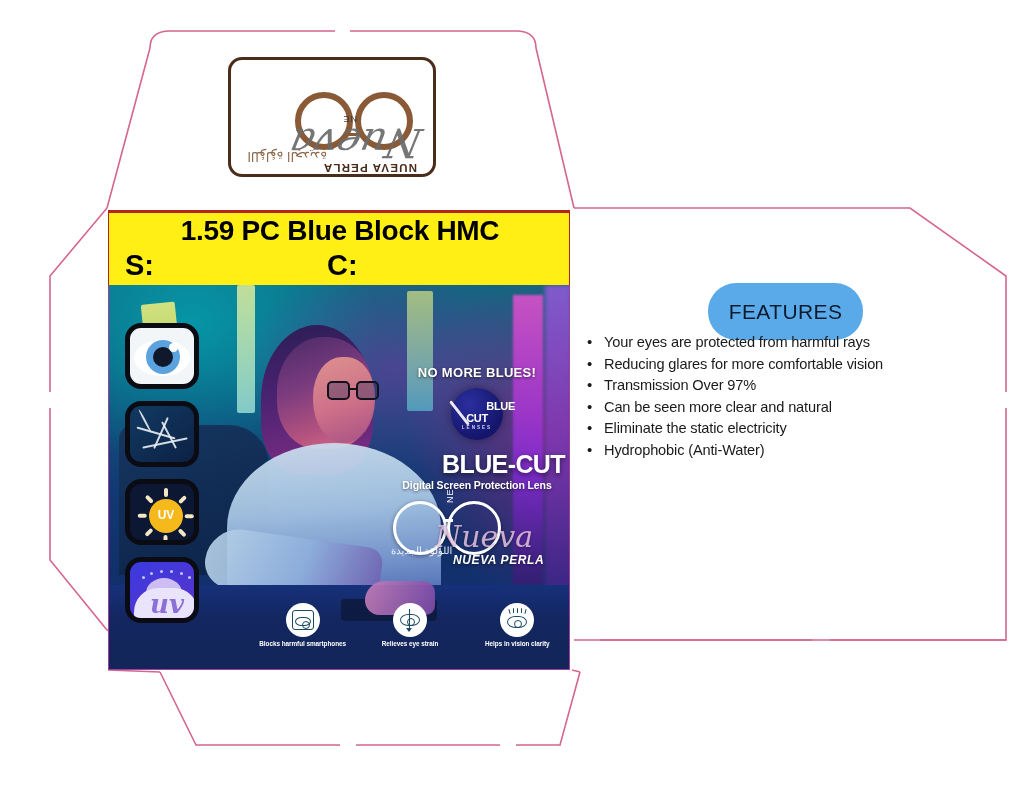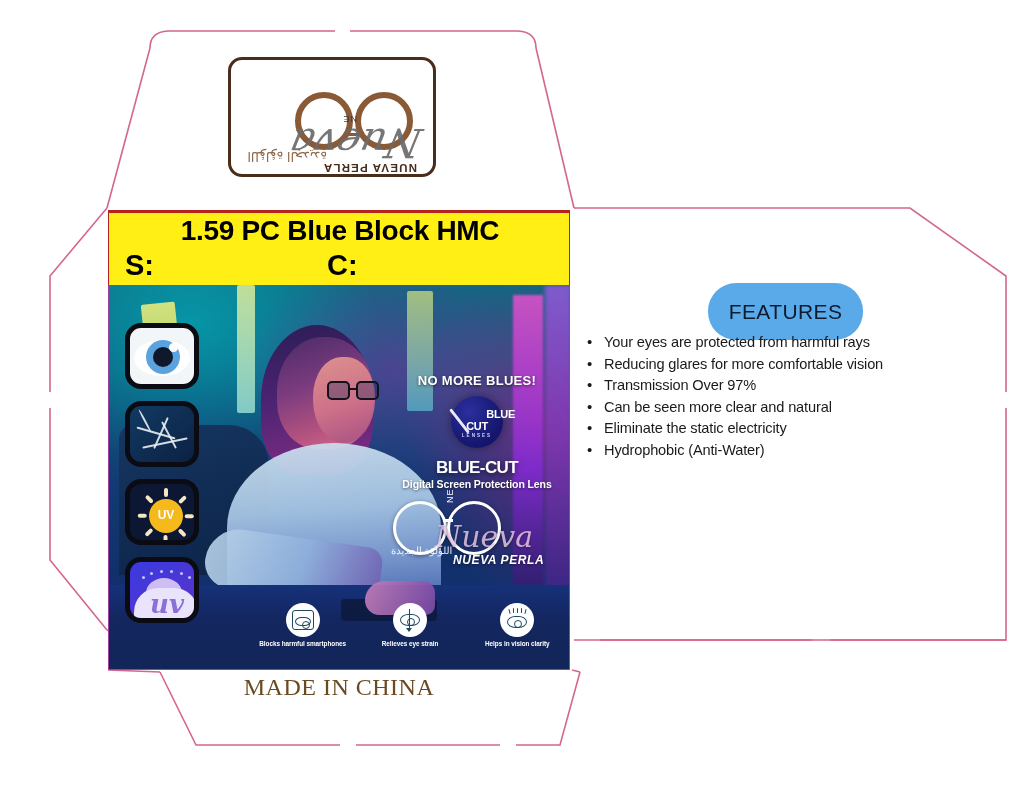--- a/index.html
+++ b/index.html
@@ -296,21 +296,20 @@
   }
 
   
   #promo {
     position: absolute; left: 280px; top: 80px; width: 176px;
     text-align: center; color: #ffffff;
   }
   #promo-tag {
     font-size: 13px; font-weight: bold; letter-spacing: .3px;
     text-shadow: 0 1px 3px rgba(0,0,0,.6);
-    margin-top: 8px;
   }
   #bluecut-badge {
     margin: 8px auto 0; width: 52px; height: 52px; border-radius: 50%;
     background: radial-gradient(circle at 35% 30%, #2b2f9e, #14156b 70%);
     position: relative;
     box-shadow: 0 0 10px rgba(0,0,0,.4);
   }
   #bluecut-badge .slash {
     position: absolute; left: 7px; top: 10px; width: 3px; height: 30px;
     background: #ffffff; transform: rotate(-38deg); border-radius: 2px; opacity: .9;
@@ -321,22 +320,23 @@
   }
   #bluecut-badge .bl2 {
     position: absolute; left: 0; top: 24px; width: 52px; text-align: center;
     font-size: 11px; font-weight: bold; color: #ffffff; letter-spacing: -.3px;
   }
   #bluecut-badge .bl3 {
     position: absolute; left: 0; top: 37px; width: 52px; text-align: center;
     font-size: 4.6px; font-weight: bold; color: #cfd3ff; letter-spacing: 2px;
   }
   #bluecut-word {
-    margin-top: 10px; font-size: 17px; font-weight: bold; letter-spacing: -.6px;
+    margin-top: 10px; font-size: 25px; font-weight: bold; letter-spacing: -.6px;
     text-shadow: 0 2px 5px rgba(0,0,0,.55);
+    text-align: right;
   }
   #bluecut-sub {
     margin-top: 0px; font-size: 10.5px; font-weight: 600; letter-spacing: -.1px;
     text-shadow: 0 1px 3px rgba(0,0,0,.55);
   }
   
   #wm-logo {
     position: absolute; left: 284px; top: 212px; width: 160px; height: 72px;
     color: #ffffff;
   }
@@ -633,21 +633,20 @@
             <i style="left:16px; top:1px; transform:rotate(14deg);"></i>
           </div>
           <div class="mini-eye" style="top:13px;"></div>
         </div>
         <div class="pb-label">Helps in vision clarity</div>
       </div>
     </div>
 
   </div>
 
-  <div id="made-in-china">MADE IN CHINA</div>
 
   <div id="features-pill">
     <span>FEATURES</span>
   </div>
 
   <ul id="features-list">
     <li>Your eyes are protected from harmful rays</li>
     <li>Reducing glares for more comfortable vision</li>
     <li>Transmission Over 97%</li>
     <li>Can be seen more clear and natural</li>

